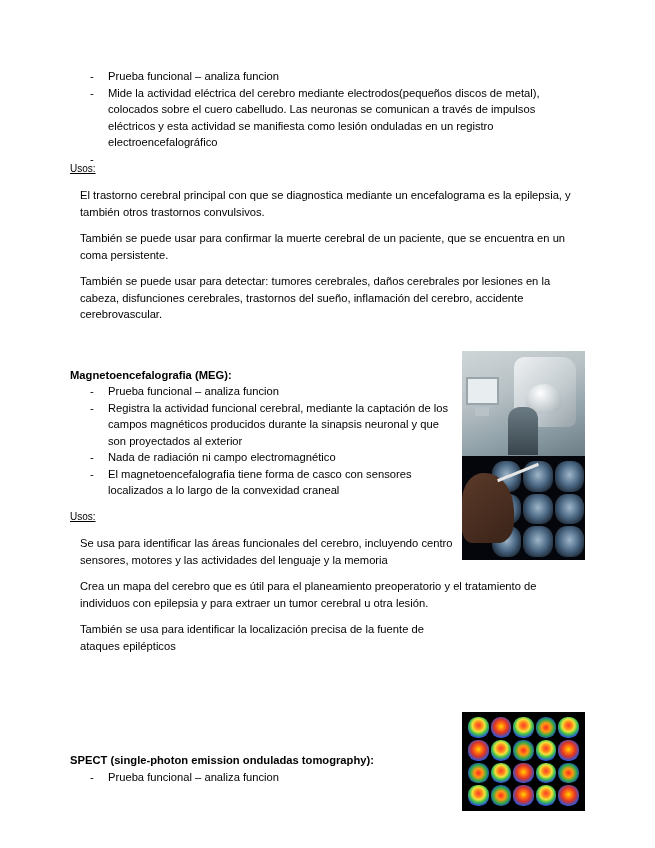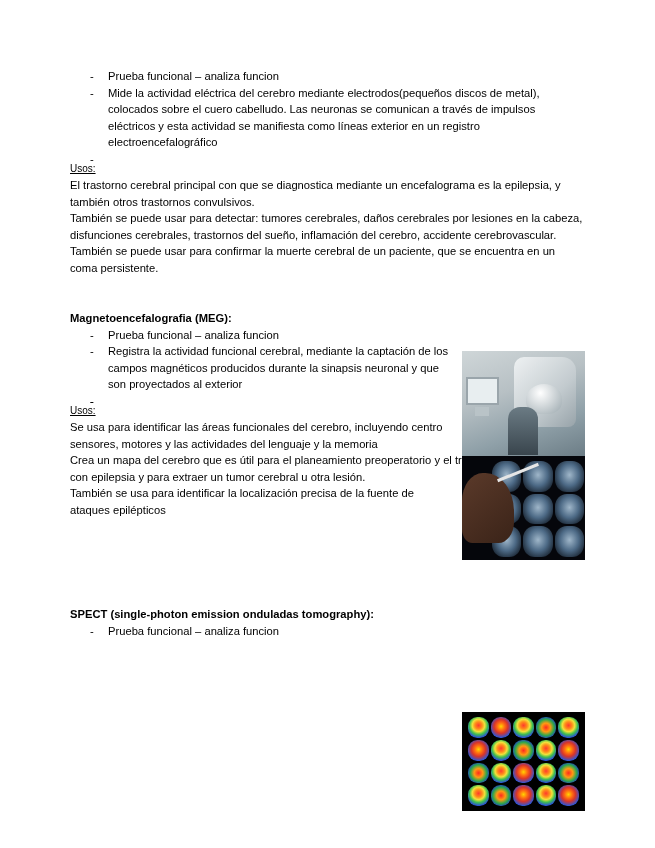--- a/index.html
+++ b/index.html
@@ -26,21 +26,21 @@
     left: 70px;
     top: 68px;
     width: 515px;
   }
   p, ul, li, div {
     box-sizing: border-box;
   }
   .para {
     font-size: 11.2px;
     line-height: 16.5px;
-    margin: 0;
+    margin: 10px;
     padding: 0;
     text-align: left;
   }
   .bullets {
     list-style: none;
     margin: 0;
     padding: 0;
   }
   .bullets li {
     position: relative;
@@ -194,40 +194,40 @@
 </style>
 </head>
 <body>
 
 <div class="page">
 
   <div class="content">
 
     <ul class="bullets">
       <li><span class="dash">-</span><span>Prueba funcional – analiza funcion</span></li>
-      <li><span class="dash">-</span><span>Mide la actividad eléctrica del cerebro mediante electrodos(pequeños discos de metal), colocados sobre el cuero cabelludo. Las neuronas se comunican a través de impulsos eléctricos y esta actividad se manifiesta como líneas exterior en un registro electroencefalográfico</span></li>
+      <li><span class="dash">-</span><span>Mide la actividad eléctrica del cerebro mediante electrodos(pequeños discos de metal), colocados sobre el cuero cabelludo. Las neuronas se comunican a través de impulsos eléctricos y esta actividad se manifiesta como lesión onduladas en un registro electroencefalográfico</span></li>
       <li><span class="dash">-</span></li>
     </ul>
 
     <div class="spacer-sm"></div>
 
     <p class="usos">Usos:</p>
     <p class="para">El trastorno cerebral principal con que se diagnostica mediante un encefalograma es la epilepsia, y también otros trastornos convulsivos.</p>
+    <p class="para">También se puede usar para confirmar la muerte cerebral de un paciente, que se encuentra en un coma persistente.</p>
     <p class="para">También se puede usar para detectar: tumores cerebrales, daños cerebrales por lesiones en la cabeza, disfunciones cerebrales, trastornos del sueño, inflamación del cerebro, accidente cerebrovascular.</p>
-    <p class="para">También se puede usar para confirmar la muerte cerebral de un paciente, que se encuentra en un coma persistente.</p>
 
     <div class="spacer-lg"></div>
 
     <div class="meg-section">
       <p class="heading">Magnetoencefalografia (MEG):</p>
       <ul class="bullets narrow narrow-list">
         <li><span class="dash">-</span><span>Prueba funcional – analiza funcion</span></li>
         <li><span class="dash">-</span><span>Registra la actividad funcional cerebral, mediante la captación de los campos magnéticos producidos durante la sinapsis neuronal y que son proyectados al exterior</span></li>
-        <li><span class="dash">-</span></li>
-        <li><span class="dash">-</span></li>
+        <li><span class="dash">-</span><span>Nada de radiación ni campo electromagnético</span></li>
+        <li><span class="dash">-</span><span>El magnetoencefalografia tiene forma de casco con sensores localizados a lo largo de la convexidad craneal</span></li>
       </ul>
 
       <div class="spacer-sm"></div>
 
       <p class="usos">Usos:</p>
       <p class="para narrow">Se usa para identificar las áreas funcionales del cerebro, incluyendo centro sensores, motores y las actividades del lenguaje y la memoria</p>
       <p class="para">Crea un mapa del cerebro que es útil para el planeamiento preoperatorio y el tratamiento de individuos con epilepsia y para extraer un tumor cerebral u otra lesión.</p>
       <p class="para narrow">También se usa para identificar la localización precisa de la fuente de ataques epilépticos</p>
     </div>
 

